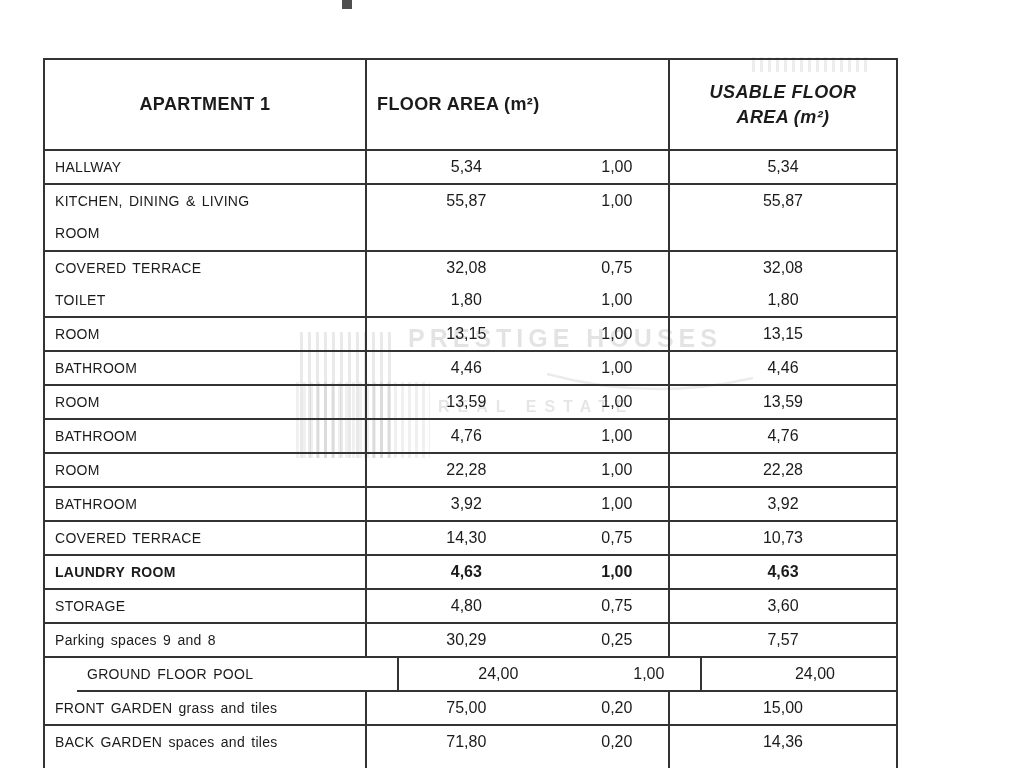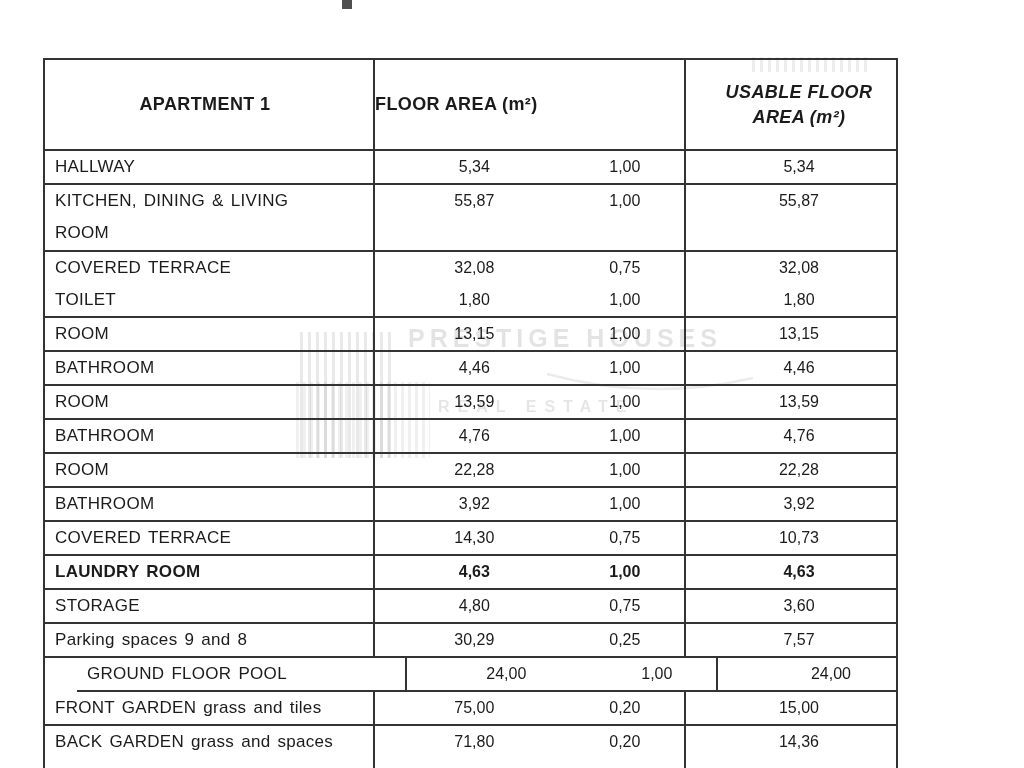--- a/index.html
+++ b/index.html
@@ -19,37 +19,37 @@
     font-size:25px;font-weight:bold;letter-spacing:5px;color:rgba(0,0,0,0.11);white-space:nowrap;}
   .wm-swoosh{position:absolute;left:545px;top:368px;}
   .wm-subtitle{position:absolute;left:438px;top:398px;font-size:16px;font-weight:bold;
     letter-spacing:8px;color:rgba(0,0,0,0.10);white-space:nowrap;}
   .wm-frag{position:absolute;left:752px;top:57px;width:118px;height:15px;
     background:repeating-linear-gradient(to right,rgba(0,0,0,0.07) 0 3px,rgba(0,0,0,0) 3px 8px);}
 
   
   .table{position:absolute;left:43px;top:58px;width:855px;box-sizing:border-box;
     border:2px solid #333;border-bottom:none;z-index:1;background:transparent;color:#1b1b1b;}
-  .row{display:grid;grid-template-columns:320px 303px 228px;border-bottom:2px solid #333;gap:8px;}
+  .row{display:grid;grid-template-columns:320px 303px 228px;border-bottom:2px solid #333;}
   .row.last{border-bottom:none;}
   .cell{overflow:hidden;}
   .c2,.c3{border-left:2px solid #333;}
 
   
   .row.header{min-height:89px;}
   .hcell{display:flex;align-items:center;font-weight:bold;font-size:18px;letter-spacing:0.4px;}
   .hcell.hc1{justify-content:center;}
-  .hcell.hc2{justify-content:flex-start;}
+  .hcell.hc2{justify-content:flex-start;padding-left:10px;}
   .hcell.hc3{flex-direction:column;justify-content:center;line-height:1.35;}
   .hc3 div{text-align:center;font-style:italic;}
 
   
   .line{height:32px;line-height:32px;}
   .label-cell{padding-left:10px;}
-  .label-cell .line{white-space:nowrap;font-size:17px;letter-spacing:0.3px;word-spacing:2px;}
+  .label-cell .line{white-space:nowrap;font-size:14px;letter-spacing:0.3px;word-spacing:2px;}
   .num-line{display:flex;font-size:16px;}
   .num{display:block;text-align:center;}
   .num.a{width:66%;}
   .num.b{width:34%;}
   .c3 .line{text-align:center;font-size:16px;}
 </style>
 </head>
 <body>
 
 <div class="canvas">
@@ -289,21 +289,21 @@
               <span class="num a">75,00</span>
               <span class="num b">0,20</span>
             </div>
           </div>
           <div class="cell c3">
             <div class="line">15,00</div>
           </div>
         </div>
         <div class="row body last" style="min-height: 56px;">
           <div class="cell c1 label-cell">
-            <div class="line">BACK GARDEN grass and spaces</div>
+            <div class="line">BACK GARDEN spaces and tiles</div>
           </div>
           <div class="cell c2">
             <div class="line num-line">
               <span class="num a">71,80</span>
               <span class="num b">0,20</span>
             </div>
           </div>
           <div class="cell c3">
             <div class="line">14,36</div>
           </div>

